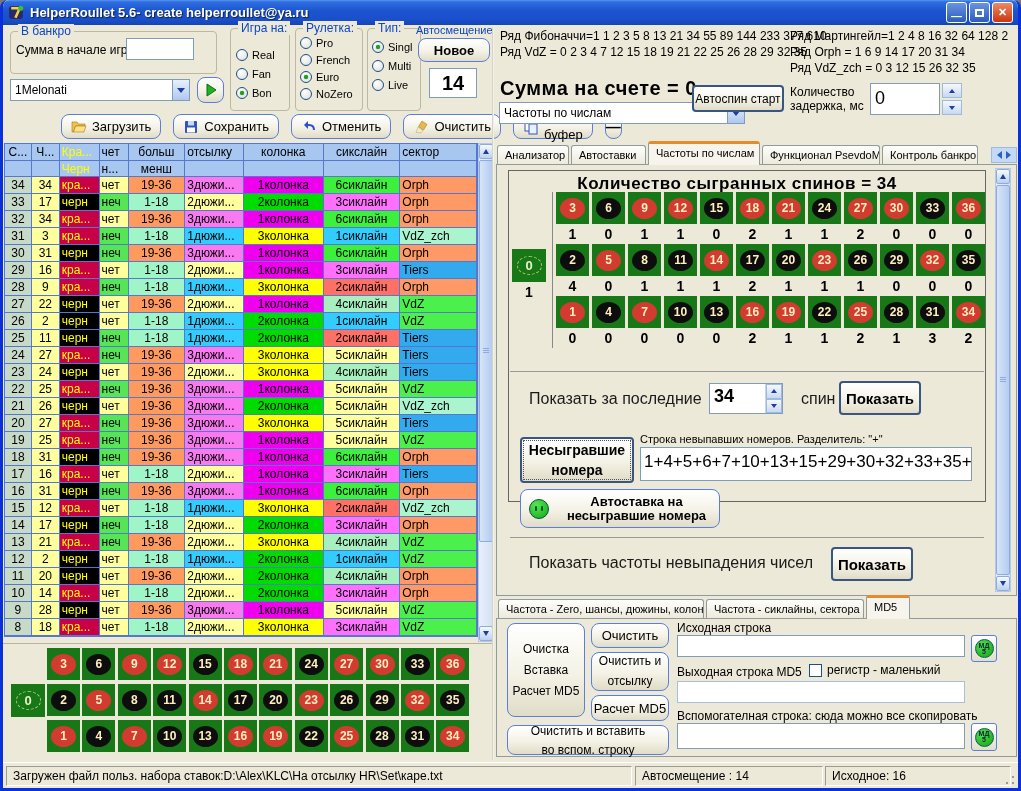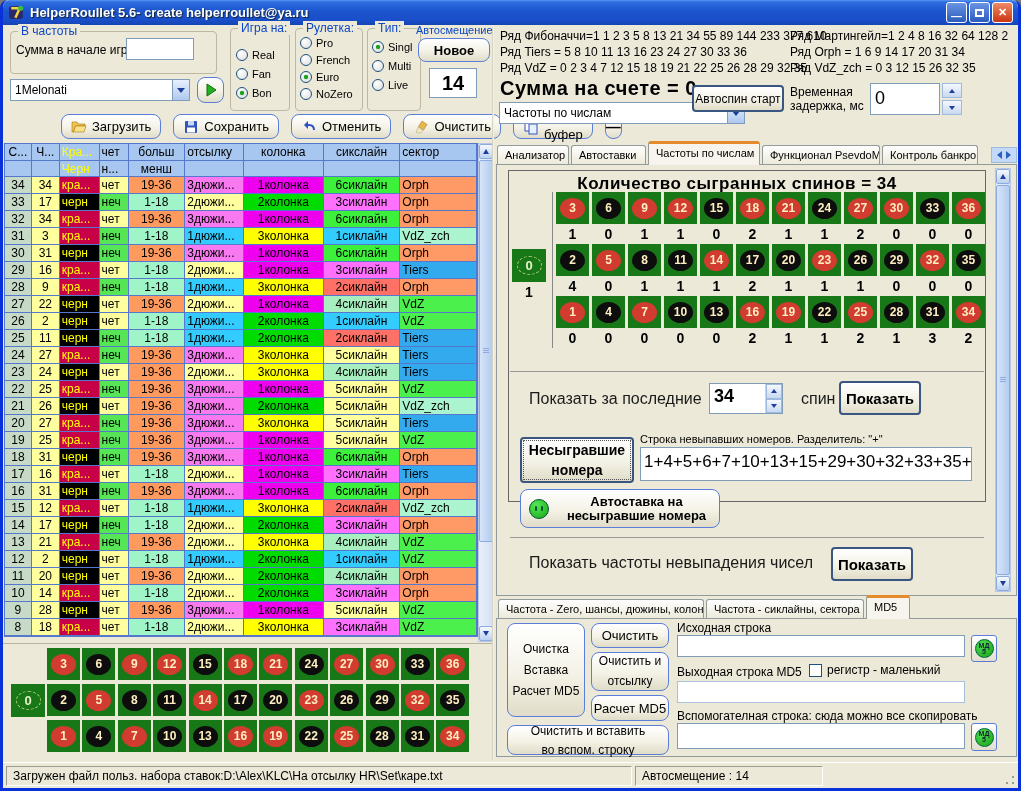--- a/index.html
+++ b/index.html
@@ -129,21 +129,21 @@
         <span style="border:2px solid #fff;width:9px;height:8px;display:block;"></span>
       </div>
     <div class="tbtn close">
         <span>✕</span>
       </div>
   </div>
 
   <div class="main">
 
     <fieldset class="grp" style="left:5px;top:6px;width:207px;height:43px;">
-      <span class="grp-cap">В частоты</span>
+      <span class="grp-cap">В банкро</span>
       <span class="field-label abs" style="left:5px;top:11px;">Сумма в начале игры</span>
       <input class="tinput abs" style="left: 115px; top: 6px; width: 68px;" value="">
     </fieldset>
 
     <div class="combo abs" style="left:7px;top:54px;width:180px;">
       <span class="cval">1Melonati</span>
       <span class="carrow">
           <span class="tri-down"></span>
         </span>
     </div>
@@ -709,42 +709,41 @@
             <span class="gnum r">34</span>
           </div>
         </div>
       </div>
 
     <div class="divider-v" style="left:489px;top:2px;height:733px;"></div>
     <div class="abs" style="left:491px;top:0;width:524px;height:737px;">
 
       <div class="abs" style="left:6px;top:4px;" id="series1">
           <div class="series-line">Ряд Фибоначчи=1 1 2 3 5 8 13 21 34 55 89 144 233 377 610</div>
-          <div class="series-line">Ряд Tiers = 5 8 10 11 13 16 23 24 27 30 33 36</div>
           <div class="series-line">Ряд VdZ = 0 2 3 4 7 12 15 18 19 21 22 25 26 28 29 32 35</div>
         </div>
       <div class="abs" style="left:296px;top:4px;" id="series2">
           <div class="series-line">Ряд Мартингейл=1 2 4 8 16 32 64 128 2</div>
           <div class="series-line">Ряд Orph = 1 6 9 14 17 20 31 34</div>
           <div class="series-line">Ряд VdZ_zch = 0 3 12 15 26 32 35</div>
         </div>
 
       <div class="abs sum-label" style="left:6px;top:52px;">Сумма на счете = 0</div>
       <div class="combo abs" style="left:5px;top:77px;width:246px;">
         <span class="cval">Частоты по числам</span>
         <span class="carrow">
             <span class="tri-down"></span>
           </span>
       </div>
 
       <div class="xpbtn dark abs" style="left:198px;top:60px;width:92px;height:27px;font-size:12px;font-weight:normal;">
         <span>Автоспин старт</span>
       </div>
       <div class="abs" style="left:296px;top:60px;line-height:14px;font-size:12px;">
-        <div>Временная</div>
+        <div>Количество</div>
           <div>задержка, мс</div>
       </div>
       <div class="abs" style="left:376px;top:58px;display:flex;gap:2px;">
         <div style="border:1px solid #7F9DB9;background:#fff;width:70px;height:32px;font-size:18px;padding:4px;">0</div>
         <div style="display:flex;flex-direction:column;gap:2px;">
           <div class="sbtn" style="width:20px;height:15px;">
               <span class="tri-up"></span>
             </div>
           <div class="sbtn" style="width:20px;height:15px;">
               <span class="tri-down"></span>
@@ -1102,16 +1101,19 @@
       </div>
     </div>
 
     <div class="statusbar">
       <div class="spanel" style="left:3px;width:626px;">
         <span>Загружен файл польз. набора ставок:D:\Alex\KLC\На отсылку HR\Set\каре.txt</span>
       </div>
       <div class="spanel" style="left:632px;width:188px;">
         <span>Автосмещение : 14</span>
       </div>
+      <div class="spanel" style="left:822px;width:186px;">
+        <span>Исходное: 16</span>
+      </div>
       <div class="grip"></div>
     </div>
   </div>
 </div>
 
 </body></html>

